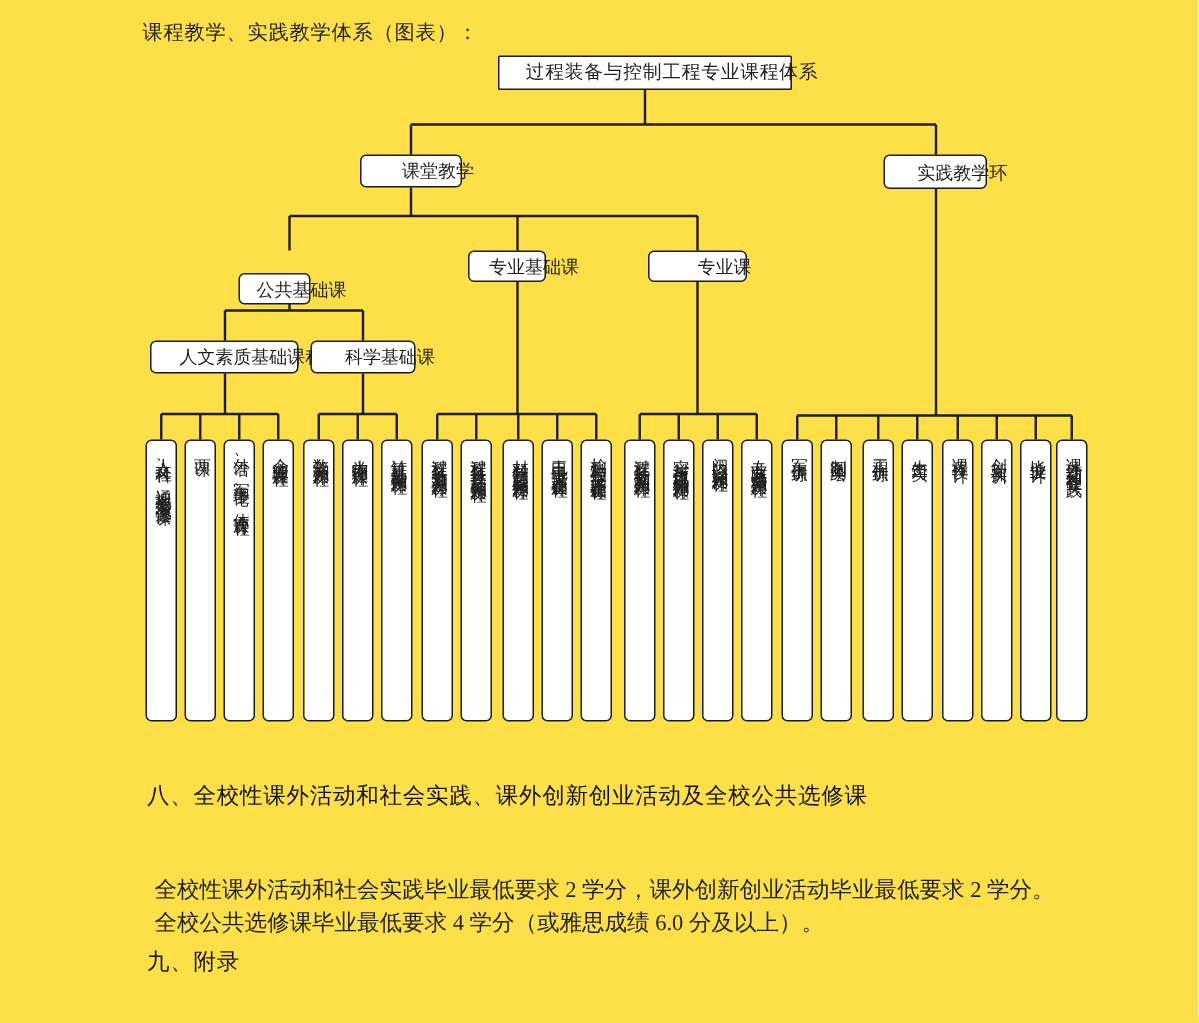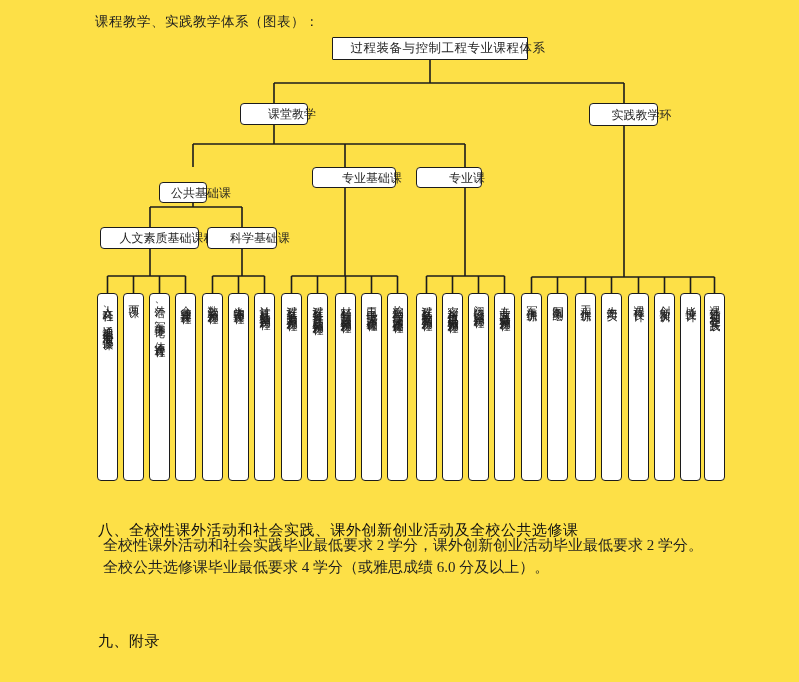--- a/index.html
+++ b/index.html
@@ -21,21 +21,21 @@
     display:flex;justify-content:center;align-items:flex-start;
   }
   .leaf .vtext{
     writing-mode:vertical-rl;text-orientation:upright;
     font-size:11px;letter-spacing:1.8px;line-height:1;padding-top:3px;
   }
   .sec-heading{
     position:absolute;font-family:"Liberation Sans","DejaVu Sans",sans-serif;
     font-weight:normal;font-size:15px;color:#111;letter-spacing:.5px;white-space:nowrap;
   }
-  .body-block{position:absolute;left:60px;top:535px;width:674px;font-size:15px;line-height:21.5px;}
+  .body-block{position:absolute;left:60px;top:584px;width:674px;font-size:15px;line-height:21.5px;}
   .body-block p{margin:0;text-indent:43px;}
 </style>
 </head>
 <body>
 
 <div class="page">
 
   <div class="intro-line">课程教学、实践教学体系（图表）：</div>
 
   <svg class="connectors" width="799" height="510" viewBox="0 0 799 510" aria-hidden="true">
@@ -50,22 +50,22 @@
       M624 125 V277 M531.5 277 H714.5 M531.5 277 V293 M557.5 277 V293 M585.5 277 V293 M611.5 277 V293
       M638.5 277 V293 M664.5 277 V293 M690.5 277 V293 M714.5 277 V293"></path>
   </svg>
 
   <div class="node root" style="left:332px;top:37px;width:196px;height:23px">过程装备与控制工程专业课程体系</div>
 
   <div class="node" style="left:240px;top:103px;width:68px;height:22px">课堂教学</div>
   <div class="node" style="left:589px;top:103px;width:69px;height:23px">实践教学环</div>
 
   <div class="node" style="left:159px;top:182px;width:48px;height:21px">公共基础课</div>
-  <div class="node" style="left:312px;top:167px;width:84px;height:21px">专业基础课</div>
-  <div class="node" style="left:416px;top:167px;width:66px;height:21px">专业课</div>
+  <div class="node" style="left:312px;top:167px;width:52px;height:21px">专业基础课</div>
+  <div class="node" style="left:432px;top:167px;width:66px;height:21px">专业课</div>
 
   <div class="node" style="left:100px;top:227px;width:99px;height:22px">人文素质基础课程</div>
   <div class="node" style="left:207px;top:227px;width:70px;height:22px">科学基础课</div>
 
   <div class="leaf" style="left:97px">
       <span class="vtext">人文社科、通识教学专项选修课</span>
     </div>
   <div class="leaf" style="left:123px">
       <span class="vtext">两课</span>
     </div>

